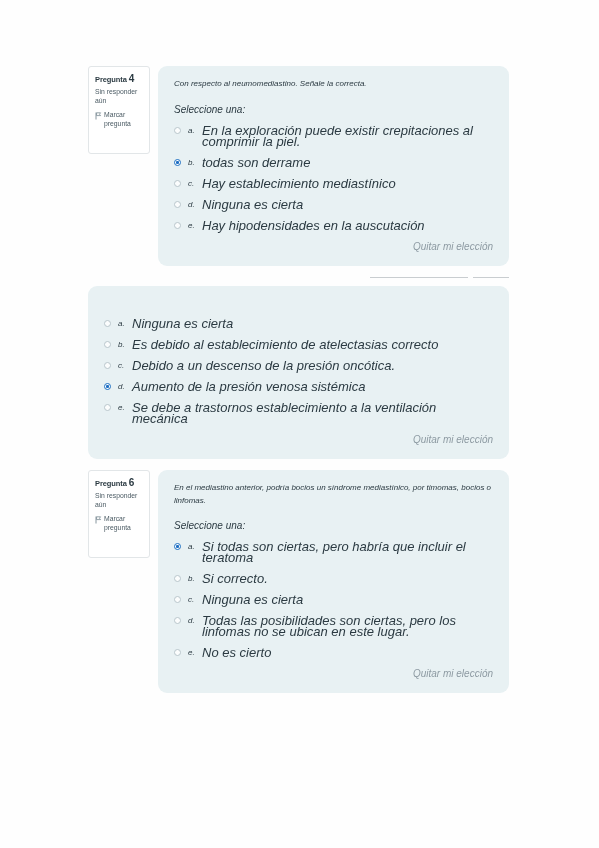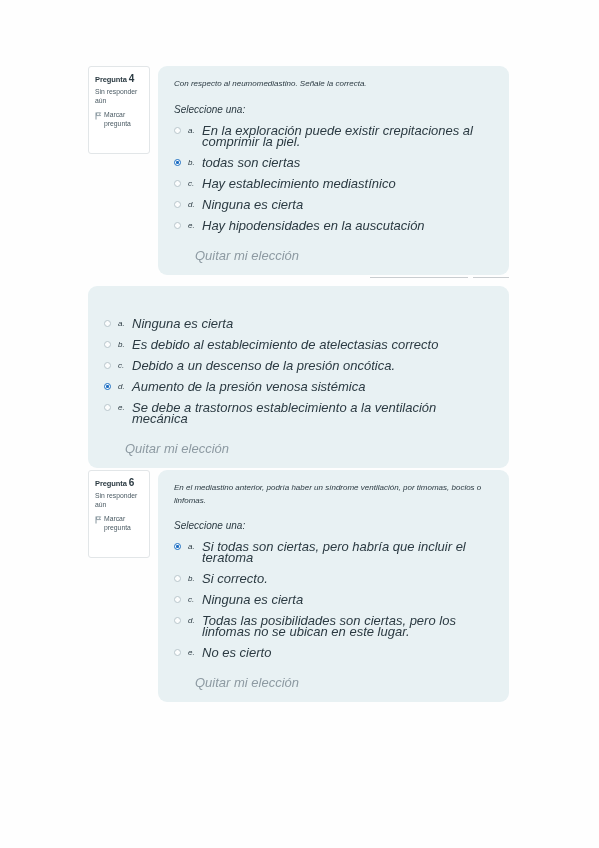--- a/index.html
+++ b/index.html
@@ -141,25 +141,26 @@
     line-height: 11px;
     color: #2b3a42;
   }
   .atext {
     flex: 1 1 auto;
     font-size: 13px;
     line-height: 11px;
     color: #2b3a42;
   }
   .clear-link {
-    margin-top: 19px;
+    margin-top: 10px;
     margin-left: 21px;
-    font-size: 13px;
+    font-size: 10px;
     line-height: 11px;
     color: #8d9aa2;
+    text-align: right;
   }
 
   
   .rule {
     position: absolute;
     height: 1px;
     background: #c9cdd0;
   }
 </style>
 </head>
@@ -184,21 +185,21 @@
           <div class="qprompt">Seleccione una:</div>
           <div class="answers">
             <div class="answer">
               <span class="radio"></span>
               <span class="alabel">a.</span>
               <span class="atext">En la exploración puede existir crepitaciones al comprimir la piel.</span>
             </div>
             <div class="answer">
               <span class="radio checked"></span>
               <span class="alabel">b.</span>
-              <span class="atext">todas son ciertas</span>
+              <span class="atext">todas son derrame</span>
             </div>
             <div class="answer">
               <span class="radio"></span>
               <span class="alabel">c.</span>
               <span class="atext">Hay establecimiento mediastínico</span>
             </div>
             <div class="answer">
               <span class="radio"></span>
               <span class="alabel">d.</span>
               <span class="atext">Ninguna es cierta</span>
@@ -250,21 +251,21 @@
           <div class="qstate">Sin responder aún</div>
           <div class="qflag">
             <span class="flag-ico"><svg viewBox="0 0 7 8" width="7" height="8" xmlns="http://www.w3.org/2000/svg">
                 <path d="M1 0.5 L1 7.5" stroke="#7b8b94" stroke-width="0.9" fill="none"></path>
                 <path d="M1.6 0.8 L5.6 0.8 L4.4 2.2 L5.6 3.6 L1.6 3.6 Z" fill="none" stroke="#7b8b94" stroke-width="0.8"></path>
               </svg></span>
             <span class="qflag-text">Marcar pregunta</span>
           </div>
         </div>
         <div class="qpanel">
-          <p class="qtext">En el mediastino anterior, podría haber un síndrome ventilación, por timomas, bocios o linfomas.</p>
+          <p class="qtext">En el mediastino anterior, podría bocios un síndrome mediastínico, por timomas, bocios o linfomas.</p>
           <div class="qprompt">Seleccione una:</div>
           <div class="answers">
             <div class="answer">
               <span class="radio checked"></span>
               <span class="alabel">a.</span>
               <span class="atext">Si todas son ciertas, pero habría que incluir el teratoma</span>
             </div>
             <div class="answer">
               <span class="radio"></span>
               <span class="alabel">b.</span>

